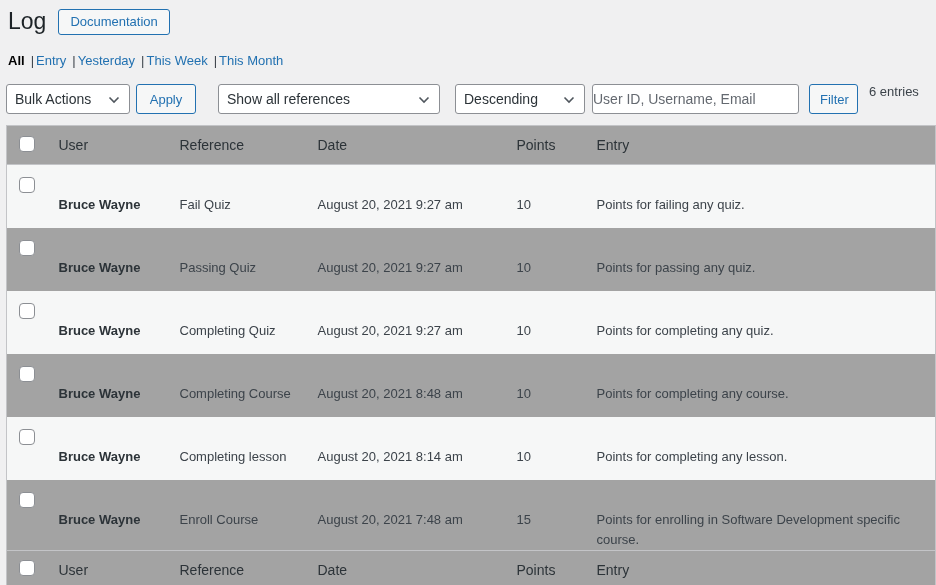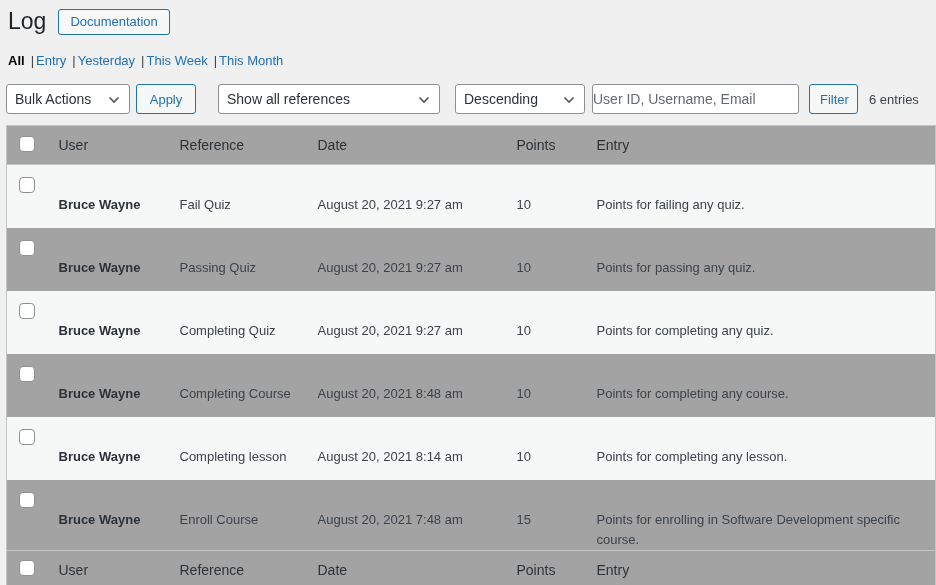--- a/index.html
+++ b/index.html
@@ -23,21 +23,21 @@
   }
 
   
   .subsubsub { list-style: none; margin: 15px 0 0 5px; padding: 0; display: flex; font-size: 13px; }
   .subsubsub li { display: flex; align-items: flex-end; }
   .subsubsub a { color: #2271b1; text-decoration: none; cursor: pointer; }
   .subsubsub a.current { color: #000; font-weight: 700; }
   .sep { color: #3c434a; margin: 0 2px 0 6px; }
 
   
-  .toolbar { display: flex; align-items: center; margin: 16px 0 0 3px; height: 30px; }
+  .toolbar { display: flex; margin: 16px 0 0 3px; height: 30px; }
   .select-wrap { position: relative; display: inline-block; height: 30px; }
   select {
     appearance: none; -webkit-appearance: none; -moz-appearance: none;
     height: 30px; border: 1px solid #8c8f94; border-radius: 3px;
     background: #fff; padding: 0 30px 0 8px;
     font-size: 14px; color: #2c3338; font-family: inherit; cursor: pointer;
   }
   .chev { position: absolute; right: 10px; top: 12px; pointer-events: none; }
   .w-bulk select { width: 124px; }
   .w-ref  select { width: 222px; }

